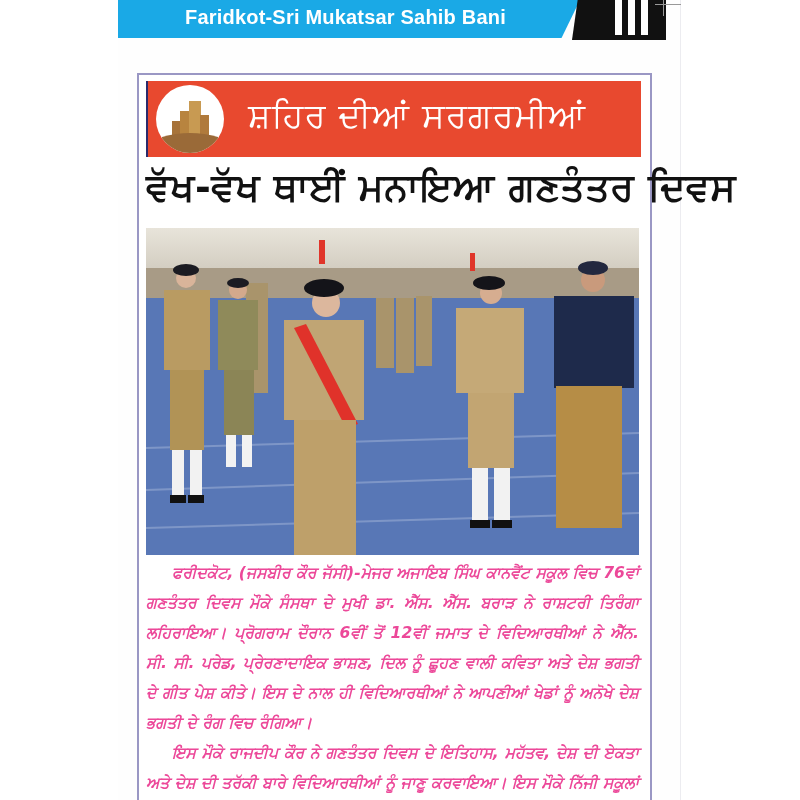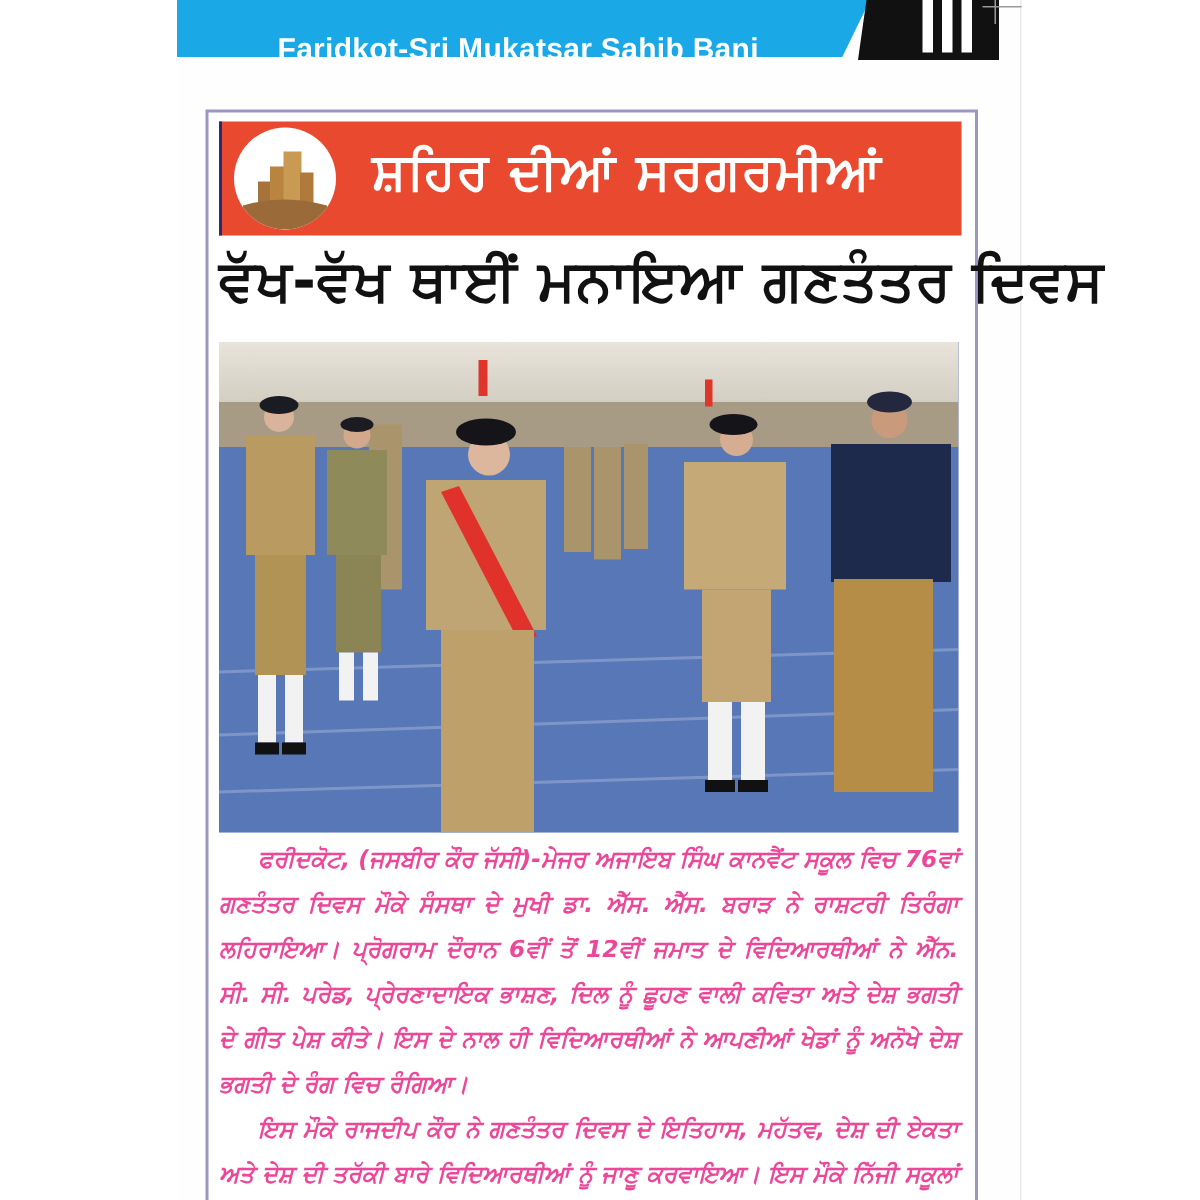--- a/index.html
+++ b/index.html
@@ -11,21 +11,21 @@
     position:absolute; left:118px; top:0; width:562px; height:800px; background:#fefefe;
     border-right:1px solid #ececf0;
   }
   .topbar {
     position:absolute; left:118px; top:0; width:462px; height:38px;
     background:#1aa9e6;
     clip-path: polygon(0 0, 100% 0, 96% 100%, 0 100%);
   }
   .topbar-title {
     position:absolute; left:185px; top:6px; font-family:"Liberation Sans", sans-serif;
-    font-weight:bold; font-size:20px; color:#ffffff; letter-spacing:0.2px; white-space:nowrap;margin-top:16px;
+    font-weight:bold; font-size:20px; color:#ffffff; letter-spacing:0.2px; white-space:nowrap;
   }
   .section-mark {
     position:absolute; left:572px; top:0; width:94px; height:40px; background:#111;
     clip-path: polygon(6% 0, 100% 0, 100% 100%, 0 100%);
   }
   .section-mark .bars {
     position:absolute; left:43px; top:0; display:flex; gap:6px;
   }
   .section-mark .bar { width:7px; height:35px; background:#fff; }
   .crosshair-h { position:absolute; left:655px; top:4px; width:26px; height:1px; background:#999; }
@@ -37,21 +37,21 @@
   }
   .banner {
     position:absolute; left:146px; top:81px; width:493px; height:76px; background:#e8492f;
     border-left:2px solid #2b2a6b;
   }
   .banner-logo {
     position:absolute; left:8px; top:4px; width:68px; height:68px; border-radius:50%;
     background:#fff; overflow:hidden;
   }
   .banner-title {
-    position:absolute; left:100px; top:14px; font-size:34px; color:#fff; font-weight:bold;
+    position:absolute; left:100px; top:14px; font-size:34px; color:#fff; font-weight:normal;
     white-space:nowrap; letter-spacing:1px;
   }
   .headline {
     position:absolute; left:146px; top:165px; width:493px; text-align:left;
     font-size:38px; font-weight:bold; color:#111; white-space:nowrap; letter-spacing:0.5px;
   }
   .photo {
     position:absolute; left:146px; top:228px; width:493px; height:327px; overflow:hidden;
     background:#5c79b8;
   }

